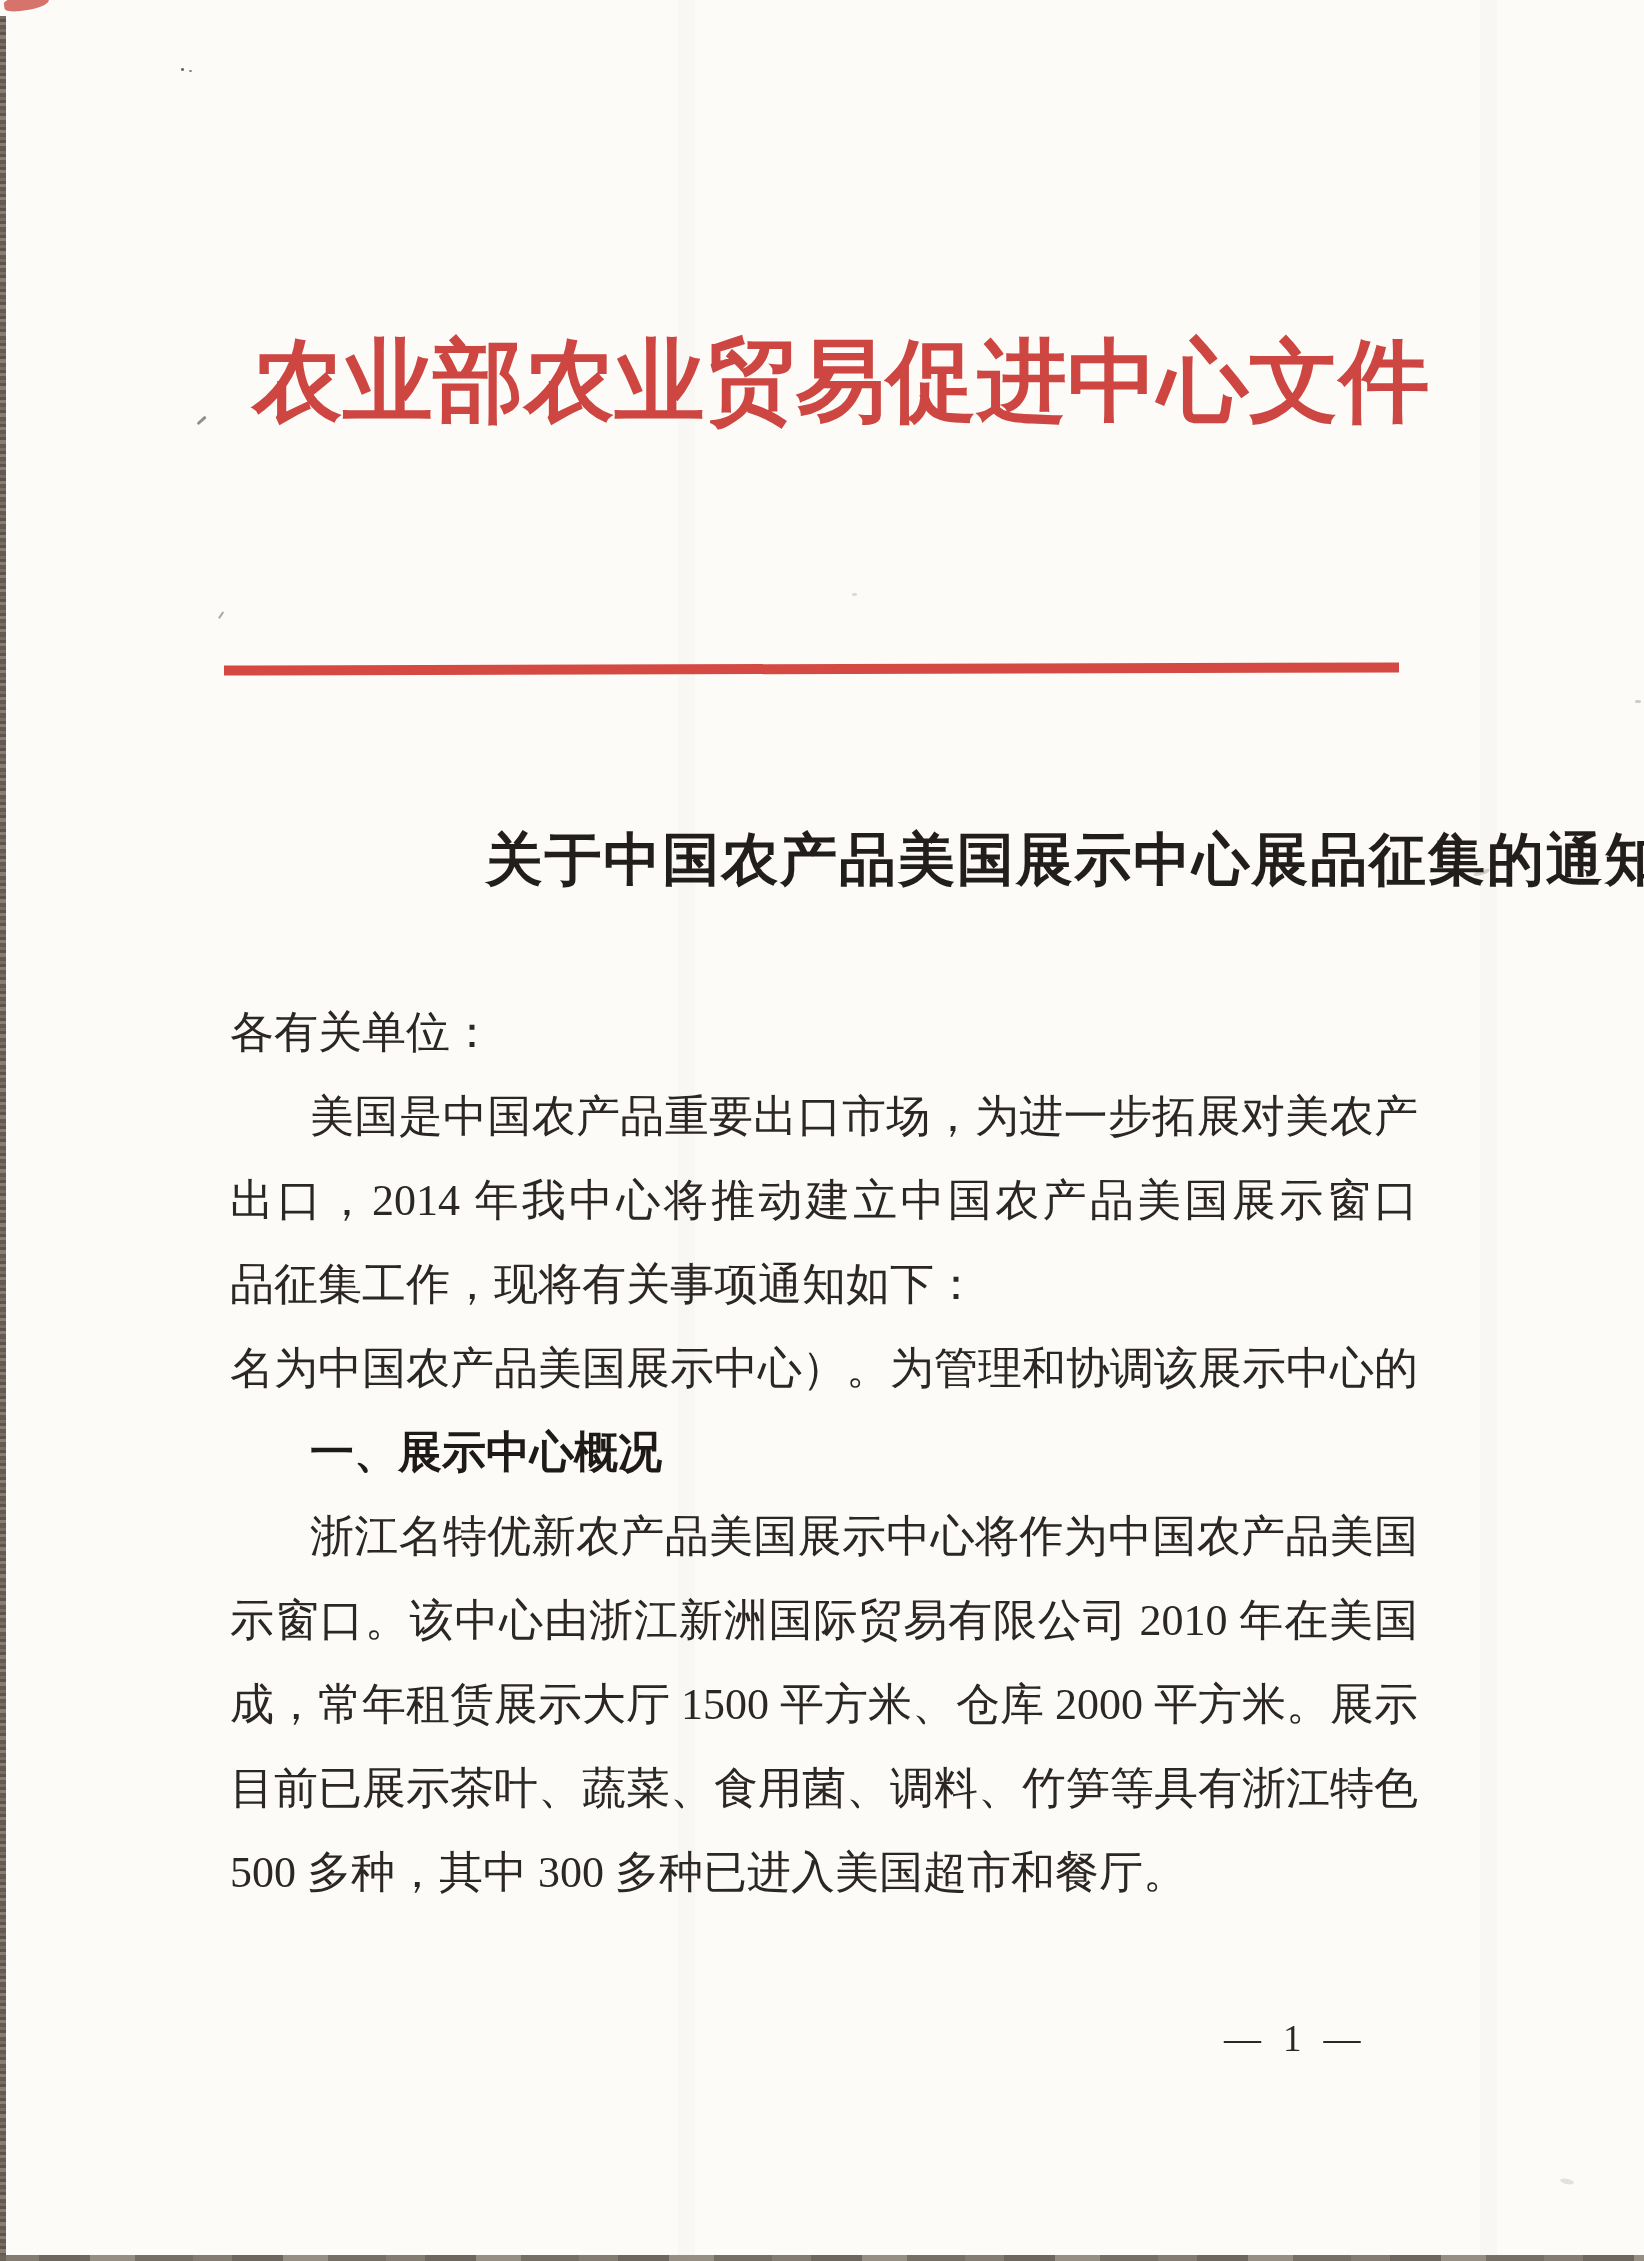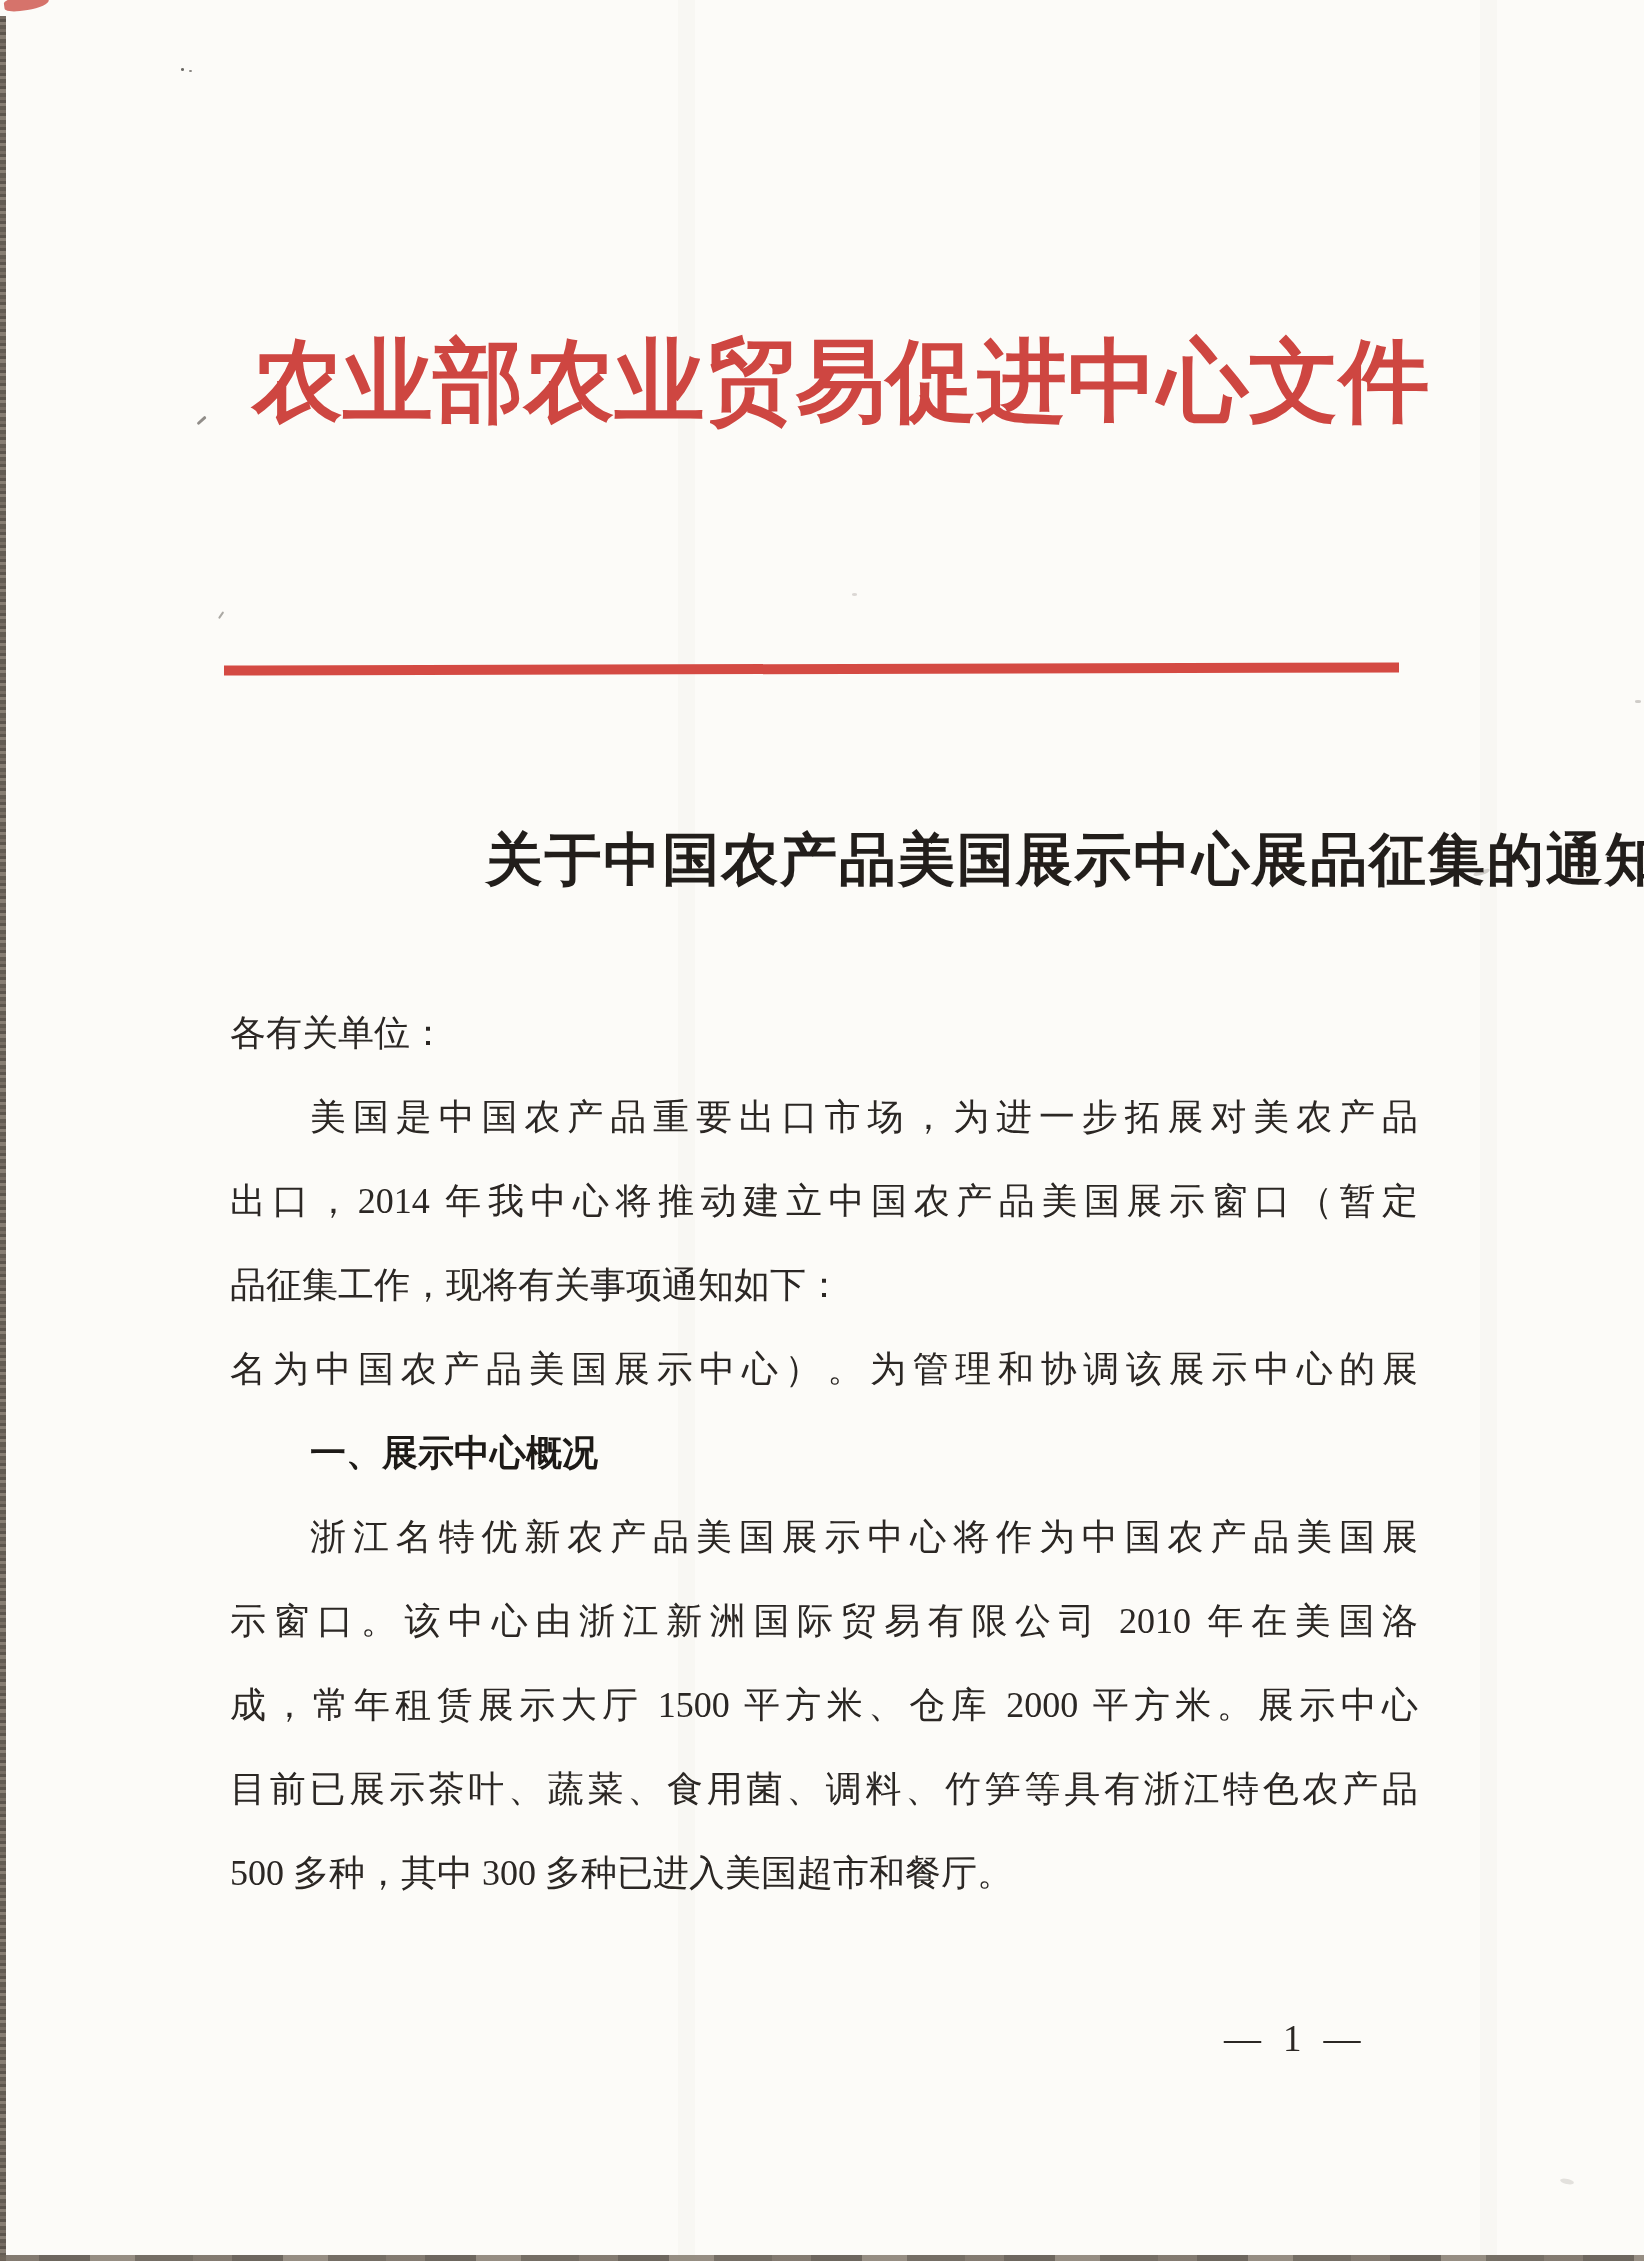--- a/index.html
+++ b/index.html
@@ -70,21 +70,21 @@
   }
   .title{
     position:absolute;left:0;right:6.4px;top:806px;margin:16px;
     text-align:right;
     font-size:57px;font-weight:700;letter-spacing:1.9px;
     color:#221e1b;
     white-space:nowrap;
   }
   .body{
     position:absolute;left:230px;top:991px;width:1188px;
-    font-size:36px;
+    font-size:44px;
   }
   .line{
     height:84px;line-height:84px;
     white-space:nowrap;
   }
   .line.just{
     text-align:justify;text-align-last:justify;
     white-space:normal;
     overflow:hidden;
   }

